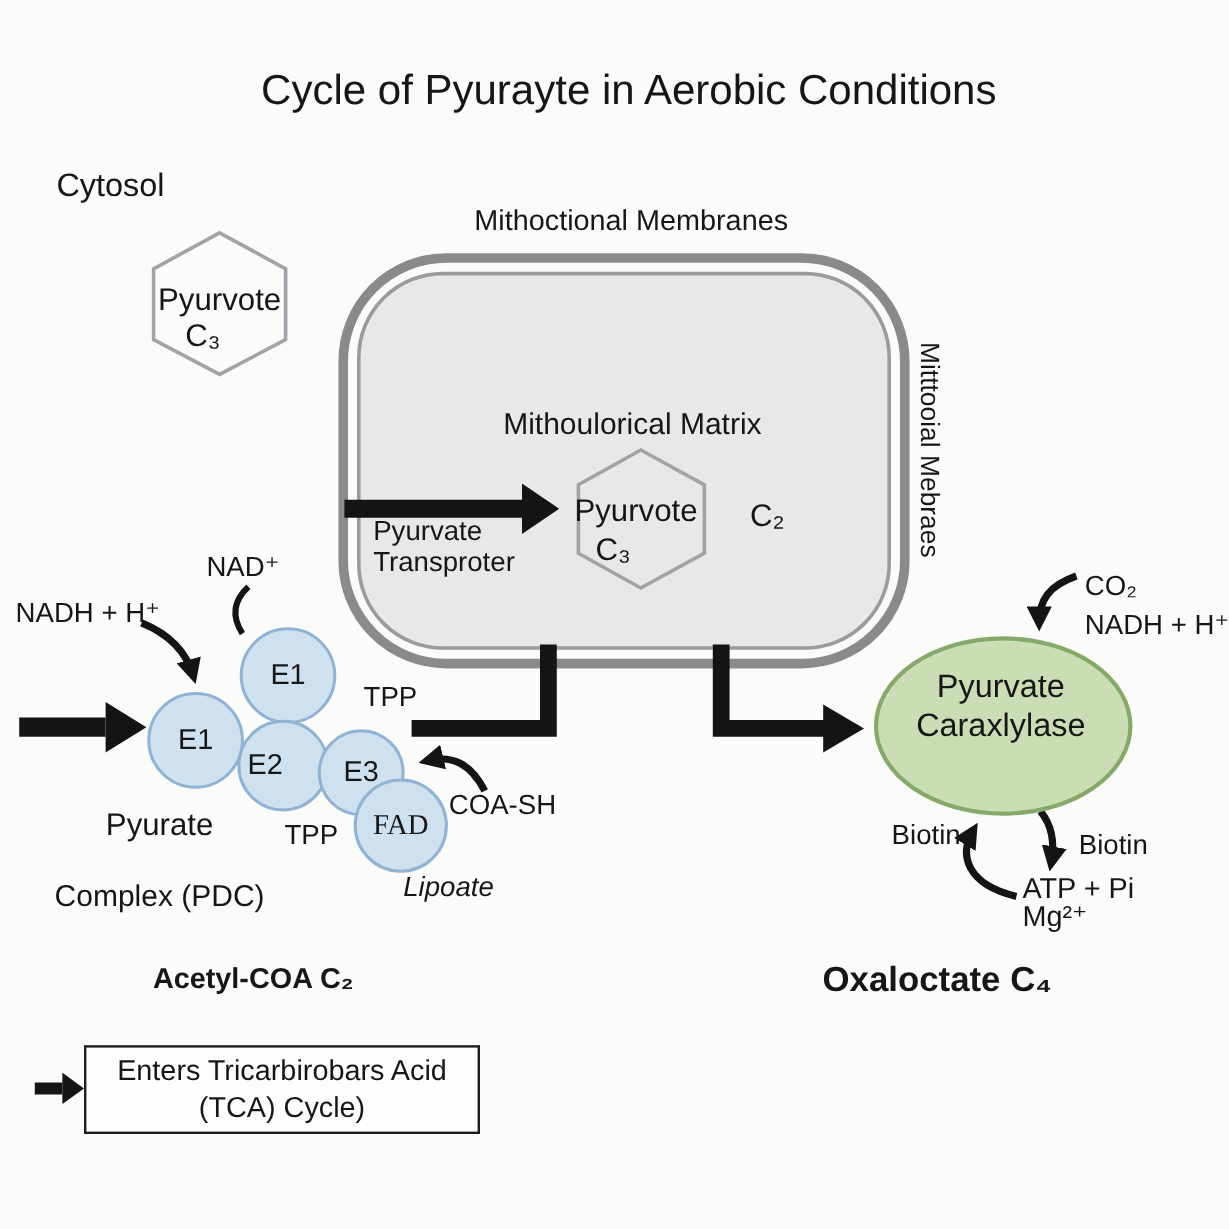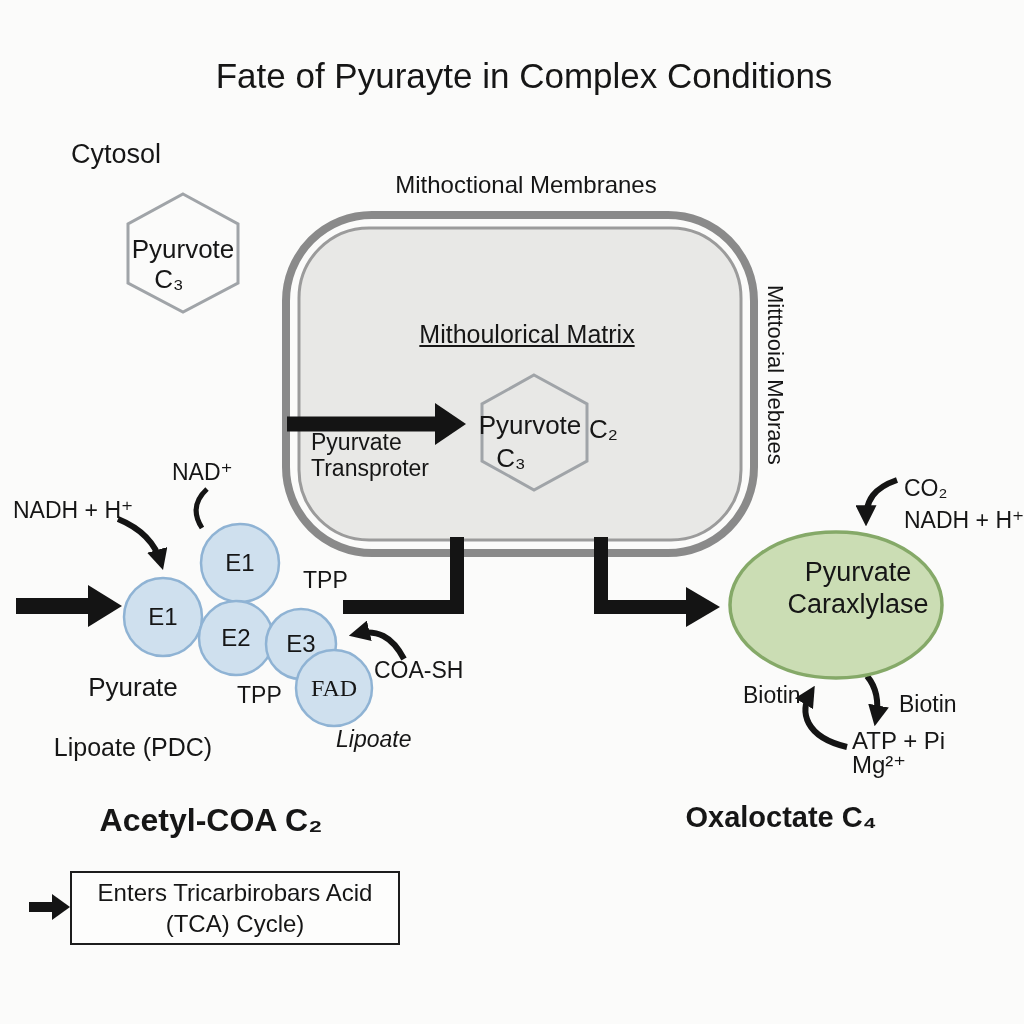--- a/index.html
+++ b/index.html
@@ -4,21 +4,21 @@
 <style>
   html,body{margin:0;padding:0;background:#ffffff;}
   #stage{
     position:relative;width:1024px;height:1024px;background:#fbfbfa;overflow:hidden;
     font-family:"Liberation Sans","DejaVu Sans",sans-serif;color:#161616;
   }
   #shapes{position:absolute;left:0;top:0;width:1024px;height:1024px;}
   .lbl{position:absolute;white-space:nowrap;line-height:1.12;}
   .ctr{transform:translateX(-50%);text-align:center;}
   .f35{font-size:35px;}
-  .f27{font-size:27px;margin-left:24px;}
+  .f27{font-size:27px;}
   .f26{font-size:26px;}
   .f25{font-size:25px;}
   .f24{font-size:24px;}
   .f23{font-size:23px;}
   .f22{font-size:22px;}
   .bold{font-weight:bold;}
   .w500{font-weight:500;}
   .vert{writing-mode:vertical-rl;}
   .notebox{
     position:absolute;border:2px solid #1d1d1d;background:#fdfdfc;
@@ -66,56 +66,56 @@
 
     <circle cx="240" cy="563" r="39" fill="#cfe0ee" stroke="#8fb3d4" stroke-width="2.5"></circle>
     <circle cx="163" cy="617" r="39" fill="#cfe0ee" stroke="#8fb3d4" stroke-width="2.5"></circle>
     <circle cx="236" cy="638" r="37" fill="#cfe0ee" stroke="#8fb3d4" stroke-width="2.5"></circle>
     <circle cx="301" cy="644" r="35" fill="#cfe0ee" stroke="#8fb3d4" stroke-width="2.5"></circle>
     <circle cx="334" cy="688" r="38" fill="#cfe0ee" stroke="#8fb3d4" stroke-width="2.5"></circle>
 
     <ellipse cx="836" cy="605" rx="106" ry="73" fill="#cbddb4" stroke="#85a968" stroke-width="3.5"></ellipse>
   </svg>
 
-  <div class="lbl ctr f35" style="left:524px;top:56px;">Fate of Pyurayte in Complex Conditions</div>
+  <div class="lbl ctr f35" style="left:524px;top:56px;">Cycle of Pyurayte in Aerobic Conditions</div>
 
   <div class="lbl f27" style="left:47px;top:139px;">Cytosol</div>
 
   <div class="lbl ctr f24" style="left:526px;top:172px;">Mithoctional Membranes</div>
   <div class="lbl vert f22" style="left:762px;top:285px;">Mitttooial Mebraes</div>
-  <div class="lbl ctr f25" style="left:527px;top:320px;text-decoration:underline;">Mithoulorical Matrix</div>
+  <div class="lbl ctr f25" style="left:527px;top:340px;">Mithoulorical Matrix</div>
 
   <div class="lbl ctr f26" style="left:183px;top:235px;">Pyurvote</div>
   <div class="lbl ctr f26" style="left:169px;top:265px;">C₃</div>
 
   <div class="lbl ctr f26" style="left:530px;top:411px;">Pyurvote</div>
   <div class="lbl ctr f26" style="left:511px;top:444px;">C₃</div>
-  <div class="lbl f26" style="left:589px;top:415px;">C₂</div>
+  <div class="lbl f26" style="left:589px;top:415px;padding-left:36px;">C₂</div>
 
   <div class="lbl f23" style="left:311px;top:430px;">Pyurvate</div>
   <div class="lbl f23" style="left:311px;top:456px;">Transproter</div>
 
   <div class="lbl f23" style="left:172px;top:460px;">NAD⁺</div>
   <div class="lbl f23" style="left:13px;top:498px;">NADH + H⁺</div>
 
   <div class="lbl ctr f24" style="left:240px;top:550px;">E1</div>
   <div class="lbl ctr f24" style="left:163px;top:604px;">E1</div>
-  <div class="lbl ctr f24" style="left:236px;top:625px;text-align:right;">E2</div>
+  <div class="lbl ctr f24" style="left:221px;top:625px;text-align:right;">E2</div>
   <div class="lbl ctr f24" style="left:301px;top:631px;">E3</div>
   <div class="lbl ctr f24" style="left:334px;top:675px;font-family:Liberation Serif, serif;">FAD</div>
 
   <div class="lbl f23" style="left:303px;top:568px;">TPP</div>
   <div class="lbl f23" style="left:237px;top:683px;">TPP</div>
   <div class="lbl f23" style="left:336px;top:727px;font-style:italic;">Lipoate</div>
   <div class="lbl f23" style="left:374px;top:658px;">COA-SH</div>
 
   <div class="lbl ctr f26 w500" style="left:133px;top:673px;">Pyurate</div>
-  <div class="lbl ctr f25" style="left:133px;top:733px;">Lipoate (PDC)</div>
+  <div class="lbl ctr f25" style="left:133px;top:733px;">Complex (PDC)</div>
 
-  <div class="lbl ctr bold" style="left:211px;top:803px;font-size:32px;">Acetyl-COA C₂</div>
+  <div class="lbl ctr bold" style="left:211px;top:803px;font-size:24px;">Acetyl-COA C₂</div>
   <div class="notebox" style="left:70px;top:871px;width:326px;height:70px;">
     <div>Enters Tricarbirobars Acid</div>
     <div>(TCA) Cycle)</div>
   </div>
 
   <div class="lbl f23" style="left:904px;top:476px;">CO₂</div>
   <div class="lbl f23" style="left:904px;top:508px;">NADH + H⁺</div>
 
   <div class="lbl ctr f27" style="left:834px;top:557px;">Pyurvate</div>
   <div class="lbl ctr f27" style="left:834px;top:589px;">Caraxlylase</div>

